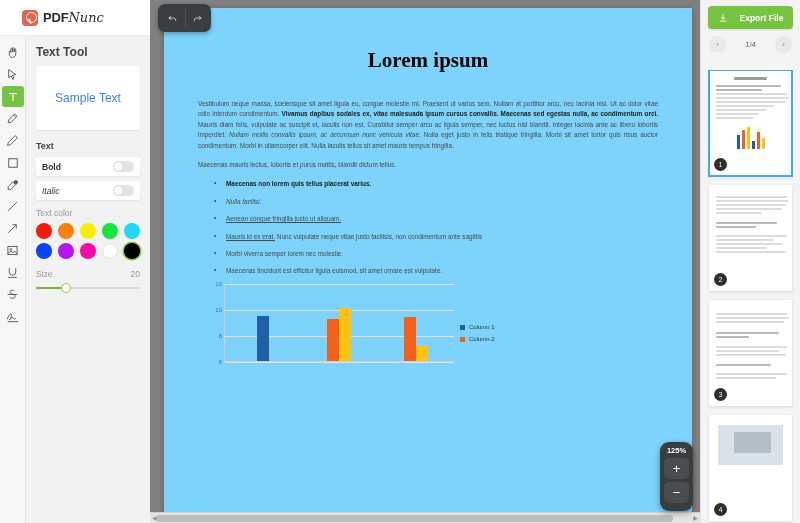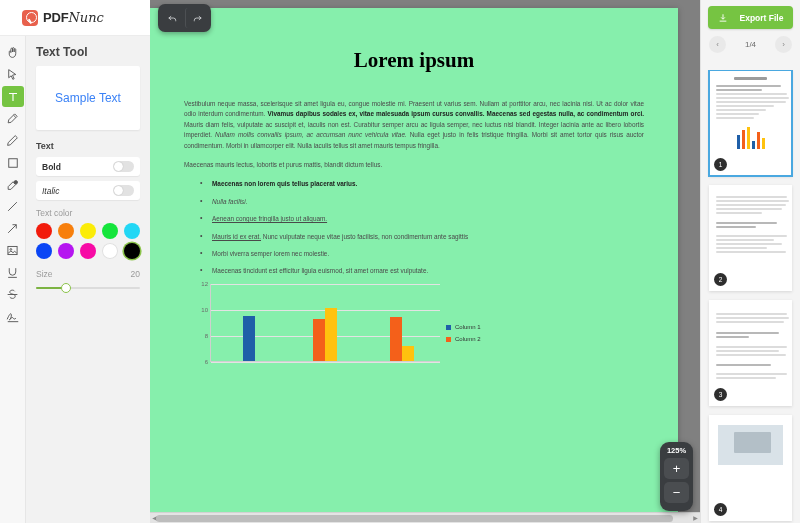--- a/index.html
+++ b/index.html
@@ -106,22 +106,22 @@
     background: #3a3d40; border-radius: 7px; padding: 4px 3px;
     display: flex; gap: 1px; box-shadow: 0 2px 5px rgba(0,0,0,0.3);
   }
   .ur-btn {
     width: 23px; height: 20px; display: flex; align-items: center; justify-content: center;
     border-radius: 3px; cursor: pointer;
   }
   .ur-btn + .ur-btn { border-left: 1px solid #4d5053; }
 
   .page {
-    position: absolute; left: 0; top: 8px; width: 528px; height: 505px;
-    background: #86efac; box-shadow: 0 1px 6px rgba(0,0,0,0.25);
+    position: absolute; left: 14px; top: 8px; width: 528px; height: 505px;
+    background: #7dd3fc; box-shadow: 0 1px 6px rgba(0,0,0,0.25);
     padding: 22px 34px 0 34px; overflow: hidden;
   }
   .doc-h1 {
     font-family: "Liberation Serif", serif; font-weight: bold;
     font-size: 21px; text-align: center; color: #000; margin: 18px 0 26px 0;
   }
   .doc-h2 {
     font-family: "Liberation Serif", serif; font-weight: bold;
     font-size: 12.5px; color: #000; margin: 0 0 16px 0; text-indent: 14px; line-height: 1.25;
   }

